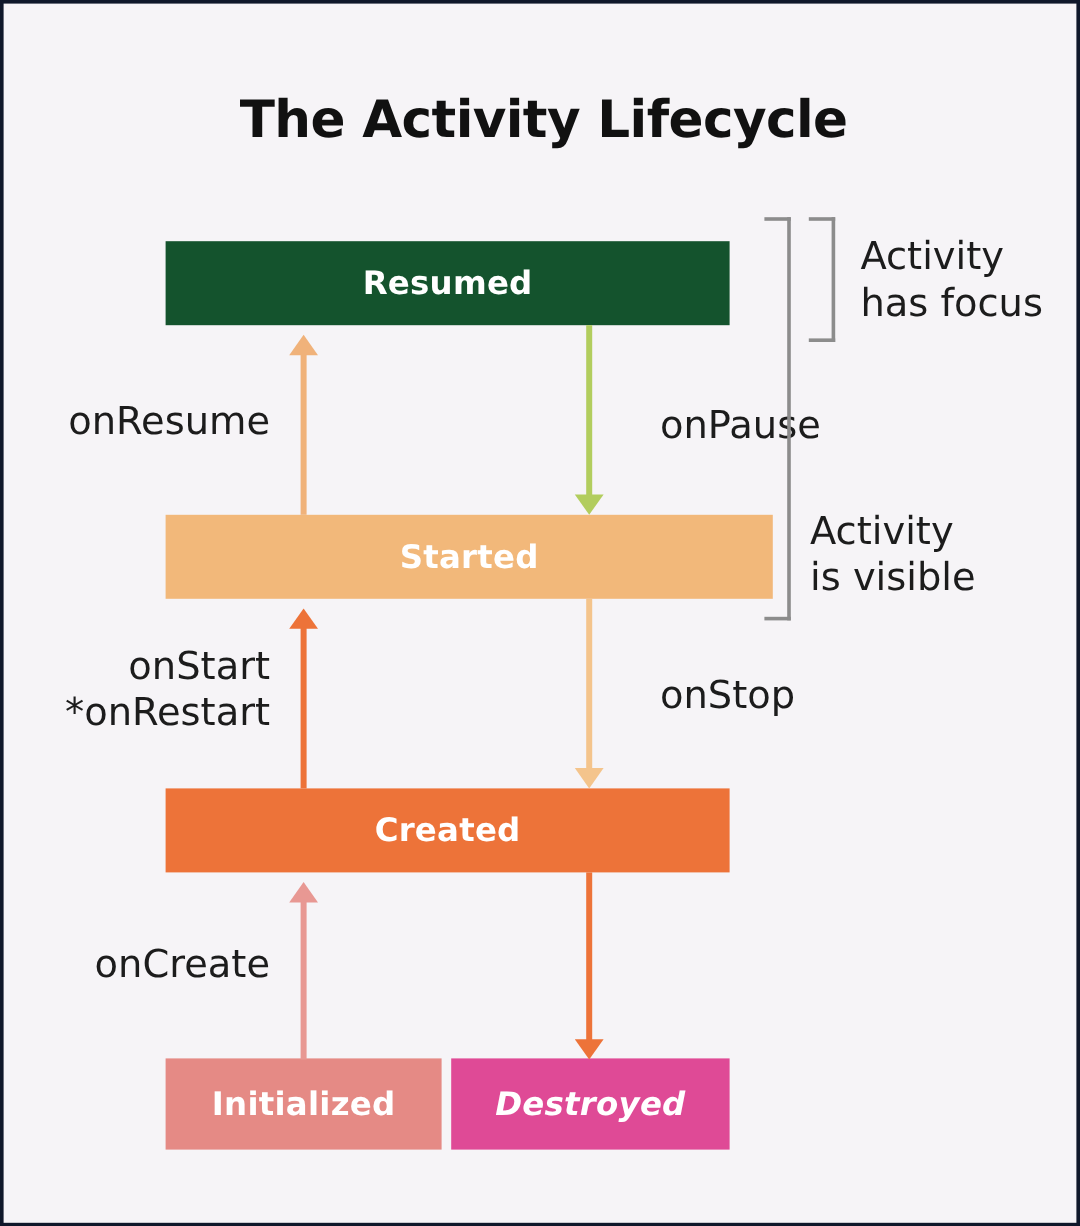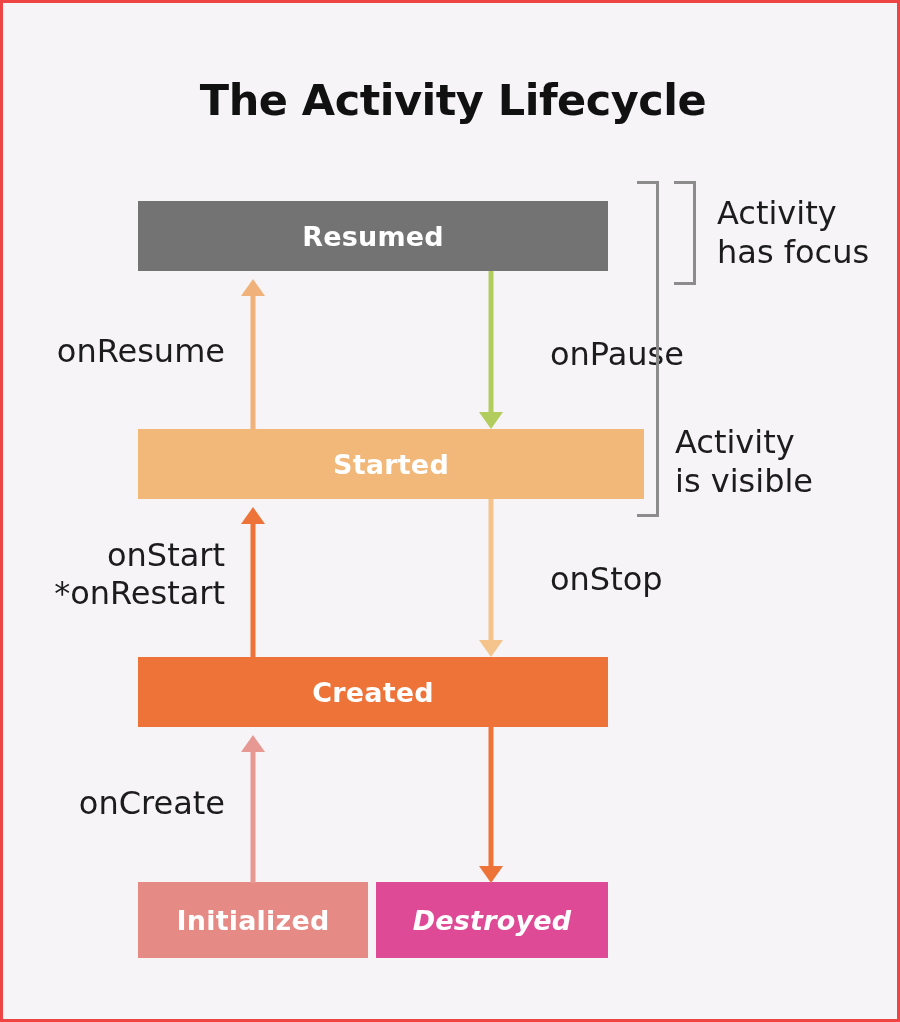--- a/index.html
+++ b/index.html
@@ -7,21 +7,21 @@
     background: #ffffff;
   }
   body {
     font-family: "DejaVu Sans", sans-serif;
   }
   #canvas {
     position: relative;
     width: 900px;
     height: 1022px;
     background: #f6f4f7;
-    border: 3px solid #ef4444;
+    border: 3px solid #0f172a;
     box-sizing: border-box;
     overflow: hidden;
   }
   #diagram-title {
     position: absolute;
     left: 0; top: 72px;
     width: 900px;
     text-align: center;
     font-family: "DejaVu Sans", sans-serif;
     font-size: 43px;
@@ -33,21 +33,21 @@
     position: absolute;
     display: flex;
     align-items: center;
     justify-content: center;
     color: #ffffff;
     font-family: "DejaVu Sans", sans-serif;
     font-size: 27px;
     font-weight: bold;
     letter-spacing: 0.2px;
   }
-  #box-resumed    { left:135px; top:198px; width:470px; height:70px; background:#737373; }
+  #box-resumed    { left:135px; top:198px; width:470px; height:70px; background:#14532d; }
   #box-started    { left:135px; top:426px; width:506px; height:70px; background:#f2b87a; }
   #box-created    { left:135px; top:654px; width:470px; height:70px; background:#ed7339; }
   #box-initialized{ left:135px; top:879px; width:230px; height:76px; background:#e58a85; }
   #box-destroyed  { left:373px; top:879px; width:232px; height:76px; background:#df4a96;font-style:italic; }
 
   .arrow { position: absolute; }
   .arrow .shaft {
     position: absolute;
     left: 50%;
     transform: translateX(-50%);

